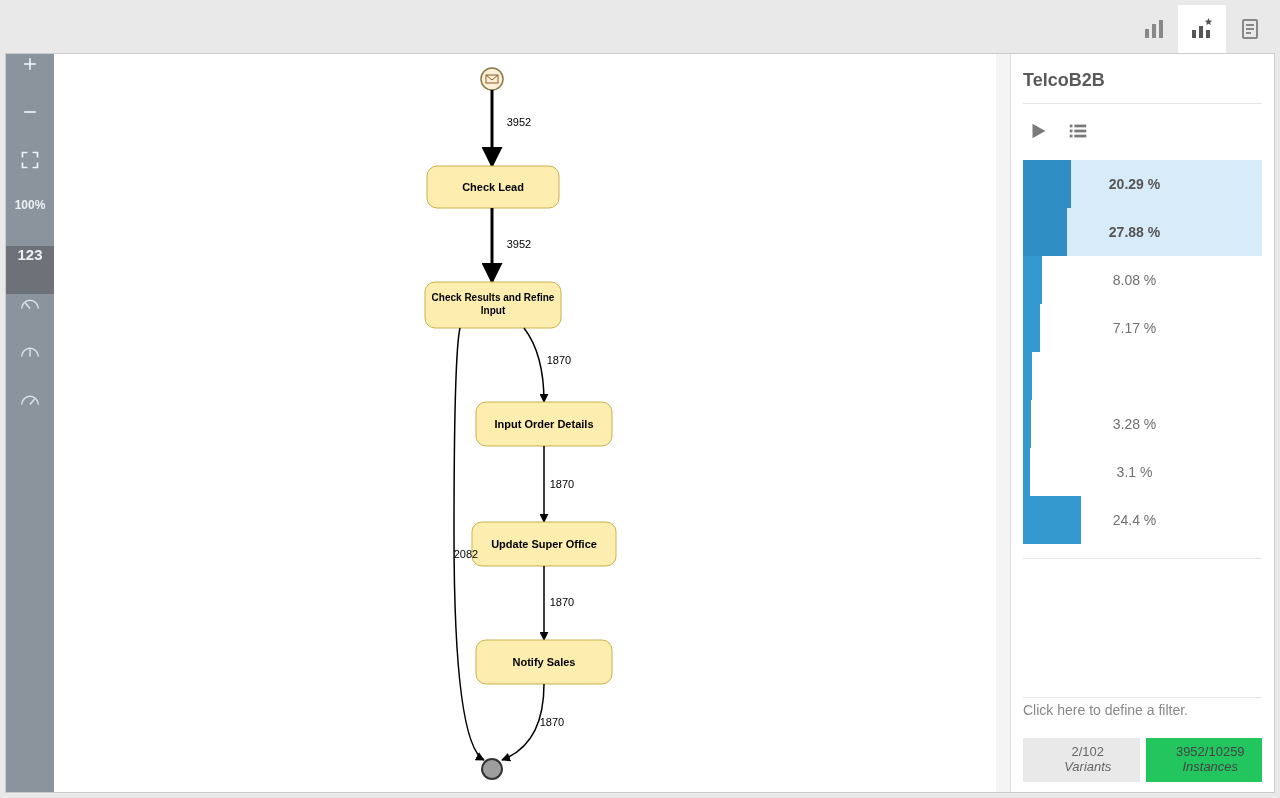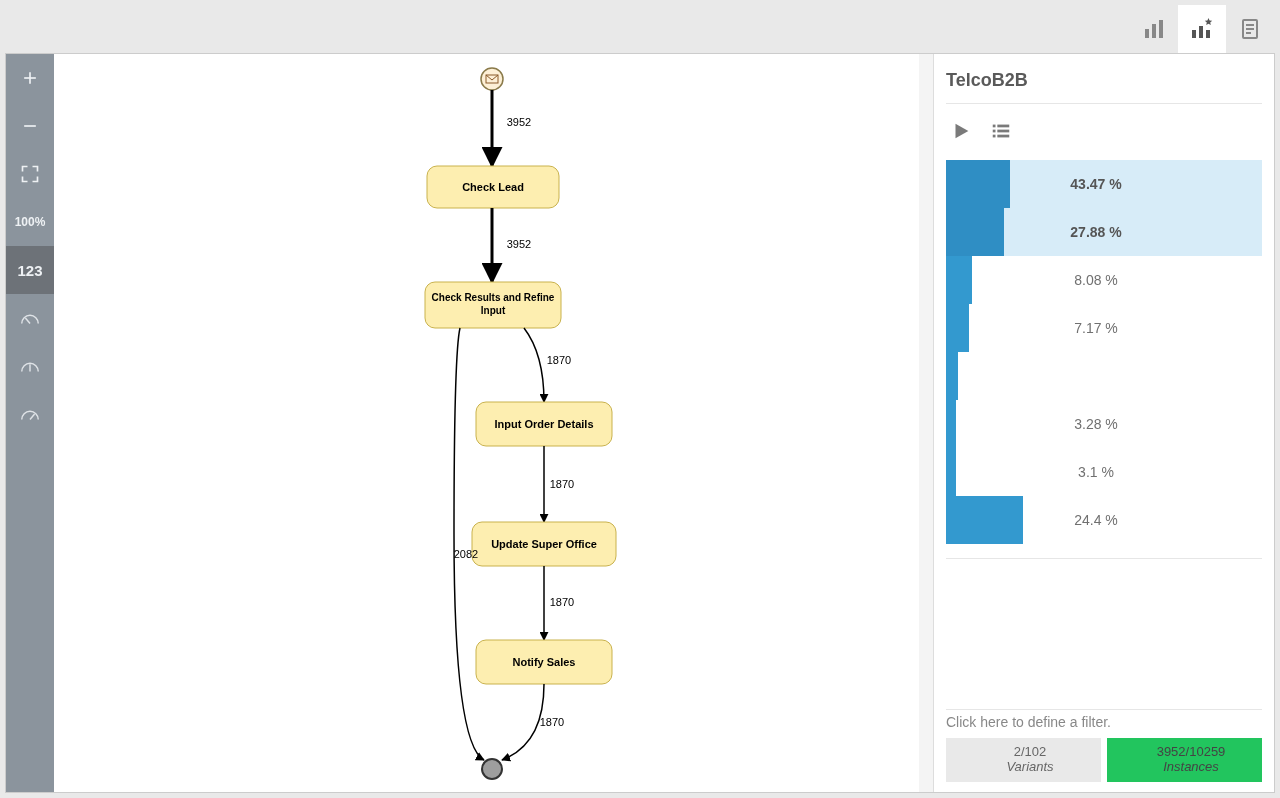--- a/index.html
+++ b/index.html
@@ -39,21 +39,21 @@
   
   .toolbar {
     width: 48px;
     background: #8b949d;
     display: flex; flex-direction: column;
     color: #fff;
     flex-shrink: 0;
   }
   .tb-btn {
     height: 48px;
-    display: flex; align-items: center; justify-content: center;
+    display: flex; align-items: flex-start; justify-content: center;
     font-size: 18px; font-weight: bold;
     cursor: pointer;
     color: #eef1f4;
   }
   .tb-btn.active { background: #6d7278; }
   .tb-btn.small { font-size: 15px; font-weight: 600; }
   .tb-btn svg { width: 20px; height: 20px; }
   .tb-btn .zoom-label { font-size: 12px; font-weight: 600; }
   .tb-btn.gauge svg { width: 22px; height: 18px; opacity: .85; }
 
@@ -63,21 +63,21 @@
     content:""; position:absolute; right:0; top:0; bottom:0; width:14px;
     background: linear-gradient(#f4f4f4,#f4f4f4);
   }
   .scroll-track{ position:absolute; right:0; top:0; bottom:0; width:14px; background:#f2f2f2; border-left:1px solid #e0e0e0;}
   .scroll-thumb{ position:absolute; right:2px; top:2px; width:10px; height:120px; background:#c9c9c9; border-radius:6px;}
 
   svg.diagram { position:absolute; left:0; top:0; }
 
   
   .right {
-    width: 341px;
+    width: 264px;
     border-left: 1px solid #ddd;
     padding: 16px 12px 10px 12px;
     display:flex; flex-direction:column;
     flex-shrink:0;
     position:relative;
   }
   .right h2 { font-size: 18px; font-weight: 600; color:#5a5a5a; }
   .right hr { border:0; border-top:1px solid #e6e6e6; margin:12px 0 16px 0;}
   .right .actions { display:flex; gap:18px; margin-bottom:18px; padding-left:4px;}
   .right .actions .act { width:22px; height:22px; display:flex; align-items:center; justify-content:center; color:#7a7a7a; cursor:pointer;}
@@ -98,21 +98,21 @@
     height:100%;
     background:#3399cf;
   }
   .variant-row.selected .bar { background:#2f8ec4; }
   .variant-row .pct {
     position:absolute; left:0; right:16px; text-align:center;
     font-size:14px; color:#707070;
   }
   .variant-row.selected .pct { font-weight:600; color:#555;}
 
-  .filter-hint { margin-top:auto; color:#888; font-size:14px; padding:4px 0 8px 0; cursor:pointer; border-top:1px solid #e6e6e6;}
+  .filter-hint { margin-top:auto; color:#888; font-size:14px; padding:4px 0 20px 0; cursor:pointer; border-top:1px solid #e6e6e6;}
   .bottom-summary { display:flex; gap:6px; }
   .sum-box {
     flex:1;
     background:#e9e9e9;
     text-align:center;
     padding:6px 4px 8px 17px;
     color:#666;
     font-size:13px;
   }
   .sum-box.dark { background:#22c55e; color:#444;}
@@ -278,21 +278,21 @@
               <rect x="8" y="10.5" width="13" height="3"></rect>
               <rect x="3" y="16" width="3" height="3"></rect>
               <rect x="8" y="16" width="13" height="3"></rect>
             </svg>
         </div>
       </div>
 
       <div class="variants" id="variants">
           <div class="variant-row selected">
             <div class="bar" style="width: 20.29%;"></div>
-            <div class="pct">43.47 %</div>
+            <div class="pct">20.29 %</div>
           </div>
           <div class="variant-row selected">
             <div class="bar" style="width: 18.23%;"></div>
             <div class="pct">27.88 %</div>
           </div>
           <div class="variant-row">
             <div class="bar" style="width: 8.08%;"></div>
             <div class="pct">8.08 %</div>
           </div>
           <div class="variant-row">

